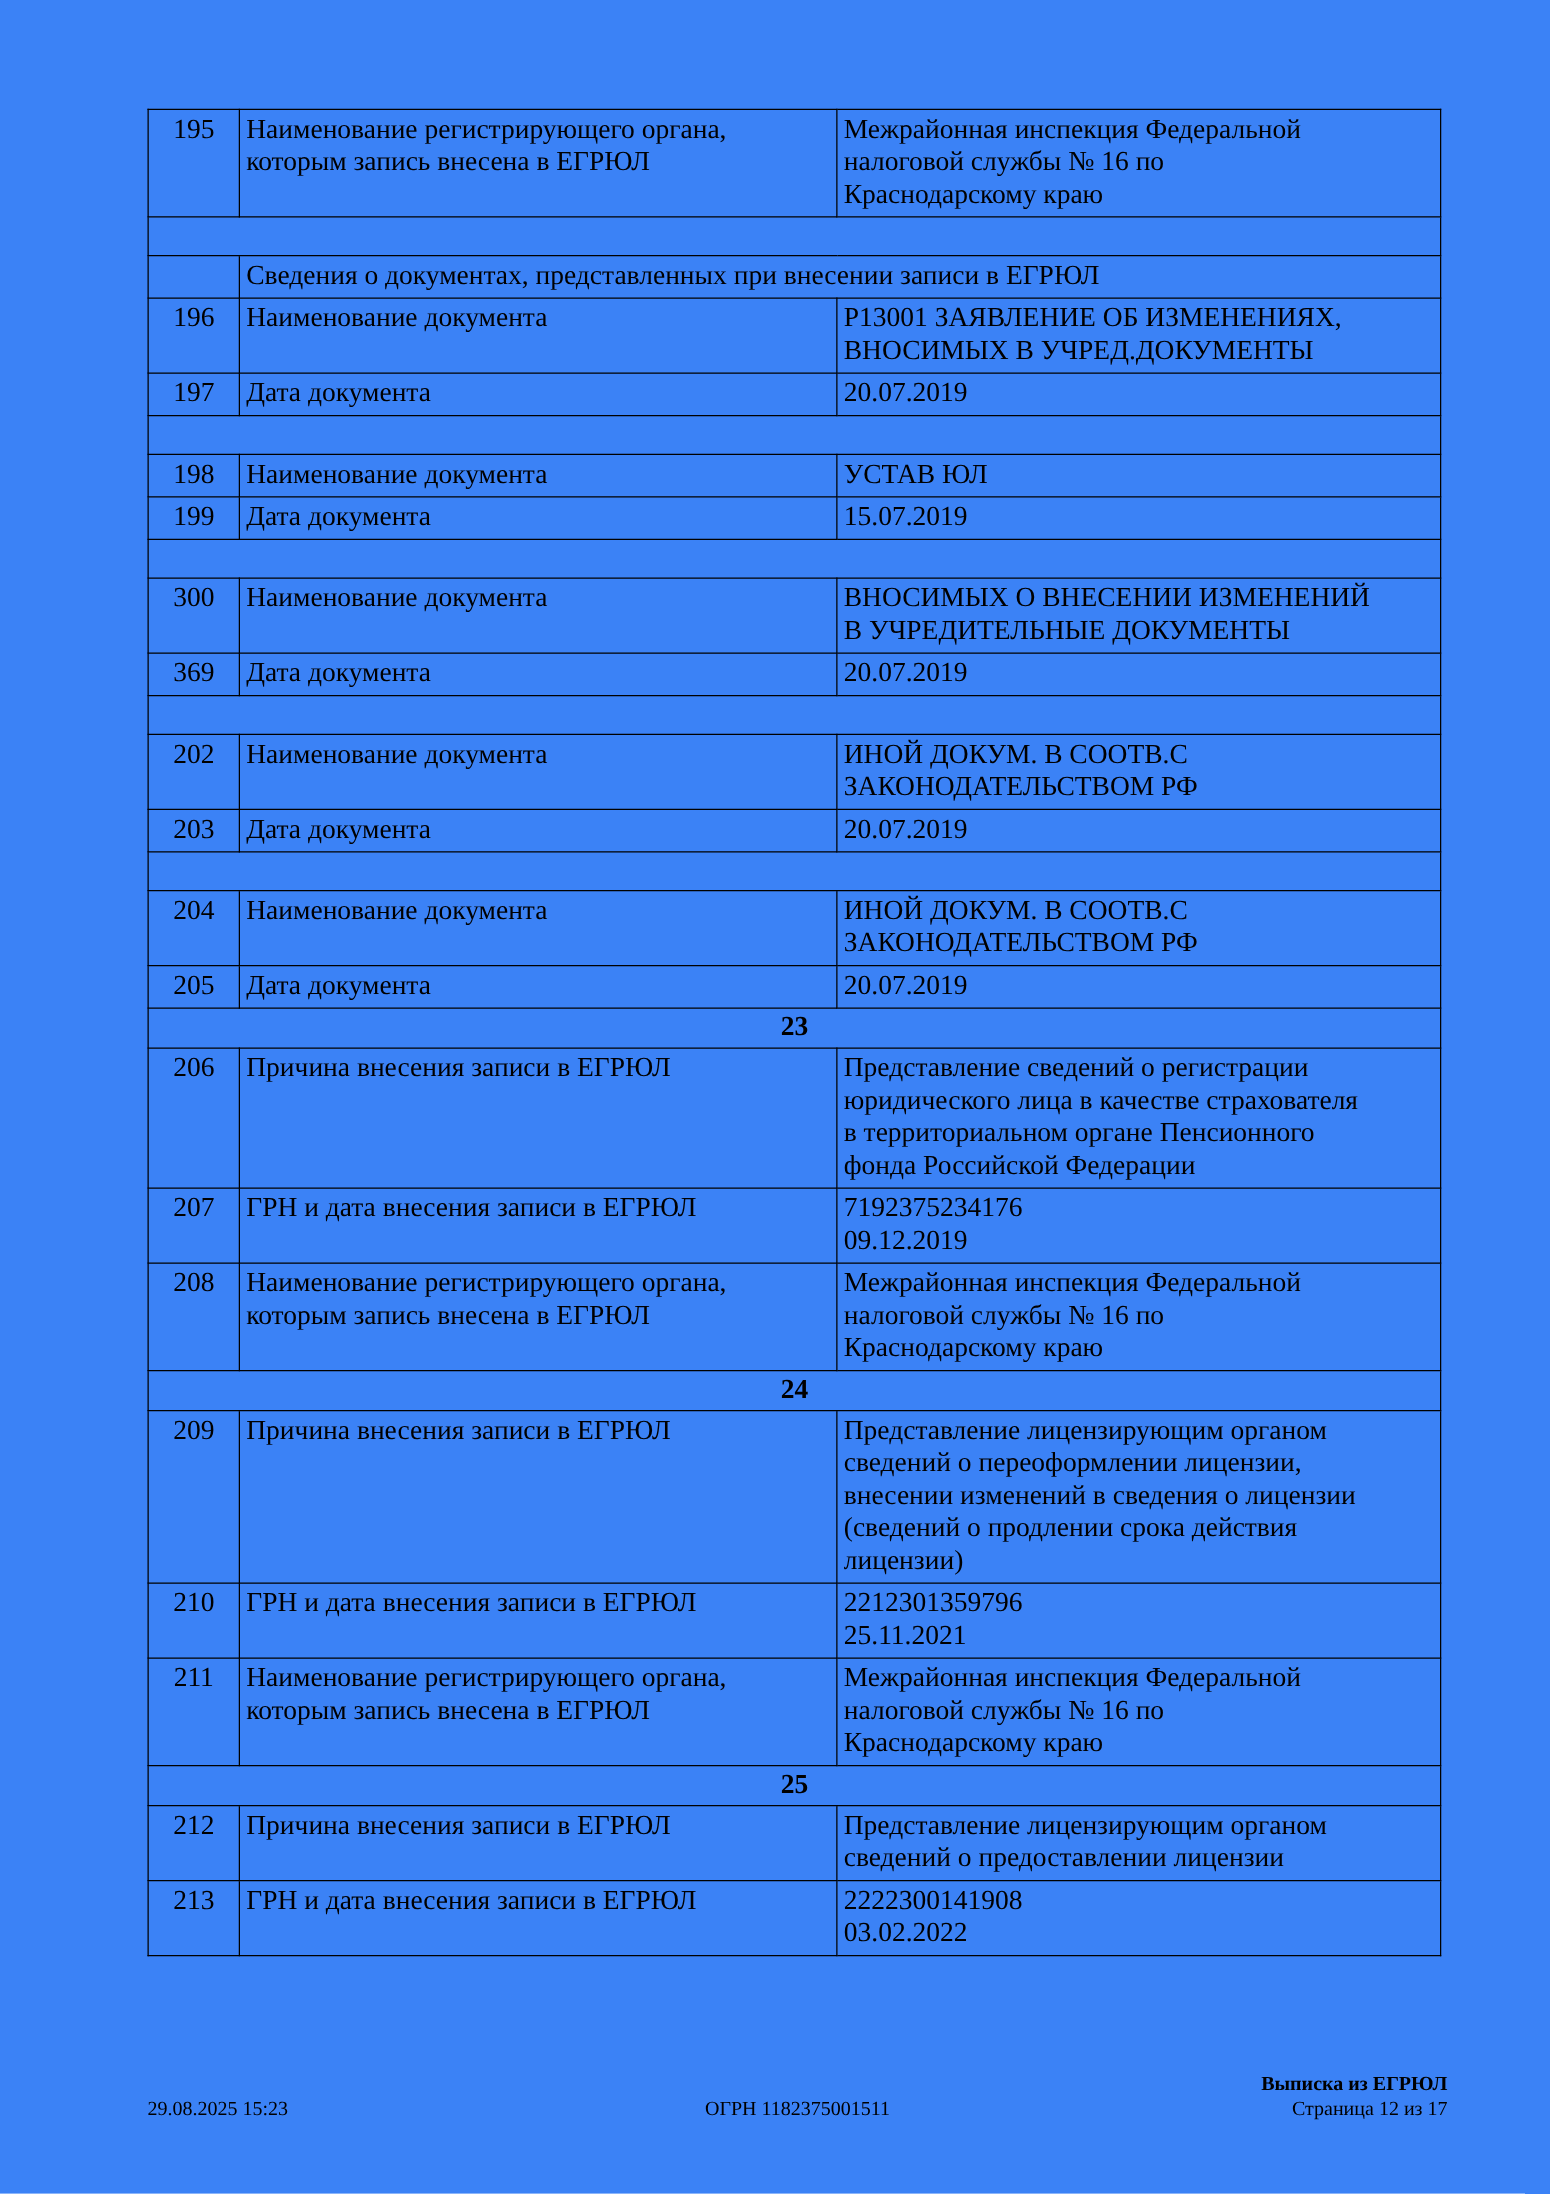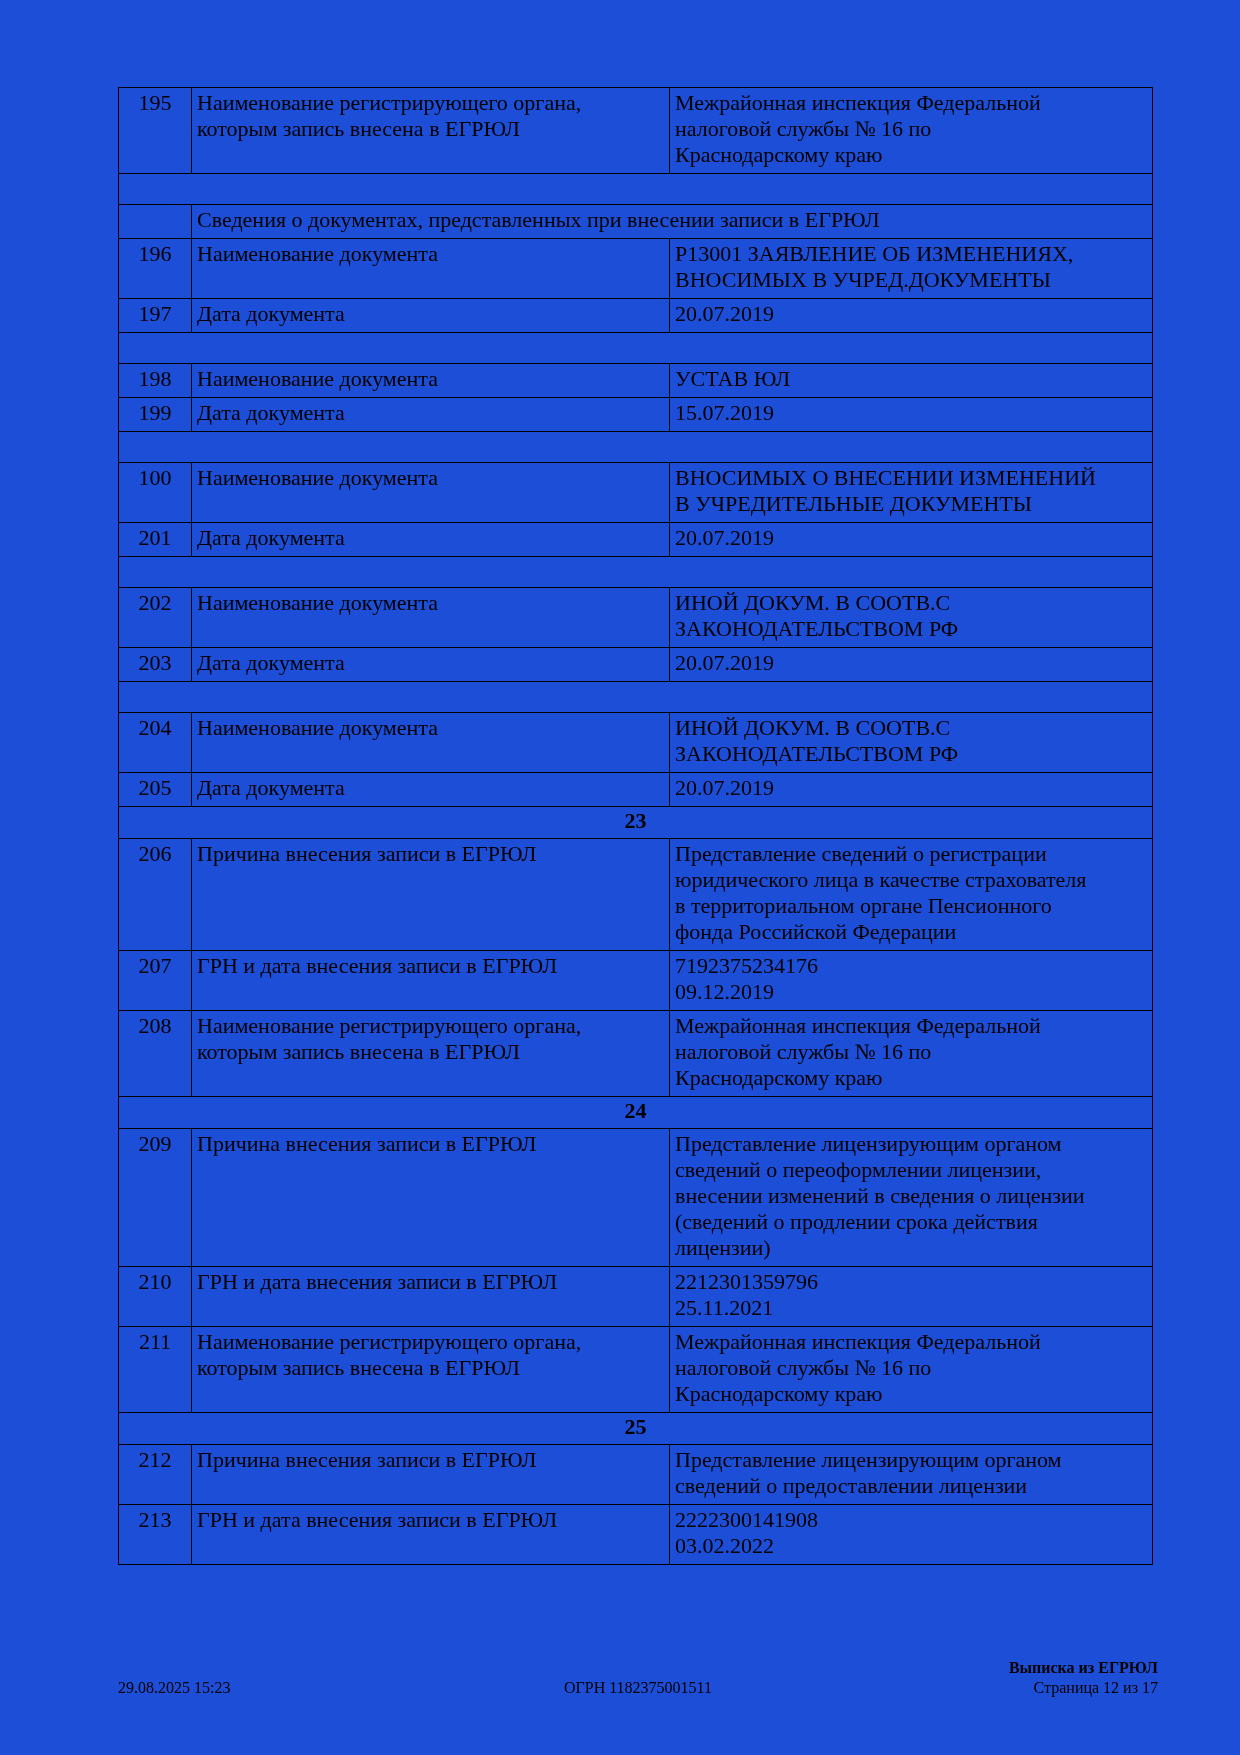--- a/index.html
+++ b/index.html
@@ -10,21 +10,21 @@
   body {
     width: 1240px;
     height: 1755px;
     position: relative;
     font-family: "Liberation Serif", "DejaVu Serif", serif;
     color: #000000;
   }
   .page {
     position: absolute;
     inset: 0;
-    background: #1d4ed8;
+    background: #3b82f6;
     overflow: hidden;
     text-decoration: underline;
   }
   table.egrul-table {
     position: absolute;
     left: 118px;
     top: 87px;
     width: 1034px;
     border-collapse: collapse;
     table-layout: fixed;
@@ -130,27 +130,27 @@
         </tr>
         <tr>
           <td class="num">199</td>
           <td class="label">Дата документа</td>
           <td class="value">15.07.2019</td>
         </tr>
         <tr class="gap-row">
           <td colspan="3"></td>
         </tr>
         <tr>
-          <td class="num">100</td>
+          <td class="num">300</td>
           <td class="label">Наименование документа</td>
           <td class="value">ВНОСИМЫХ О ВНЕСЕНИИ ИЗМЕНЕНИЙ
 В УЧРЕДИТЕЛЬНЫЕ ДОКУМЕНТЫ</td>
         </tr>
         <tr>
-          <td class="num">201</td>
+          <td class="num">369</td>
           <td class="label">Дата документа</td>
           <td class="value">20.07.2019</td>
         </tr>
         <tr class="gap-row">
           <td colspan="3"></td>
         </tr>
         <tr>
           <td class="num">202</td>
           <td class="label">Наименование документа</td>
           <td class="value">ИНОЙ ДОКУМ. В СООТВ.С

